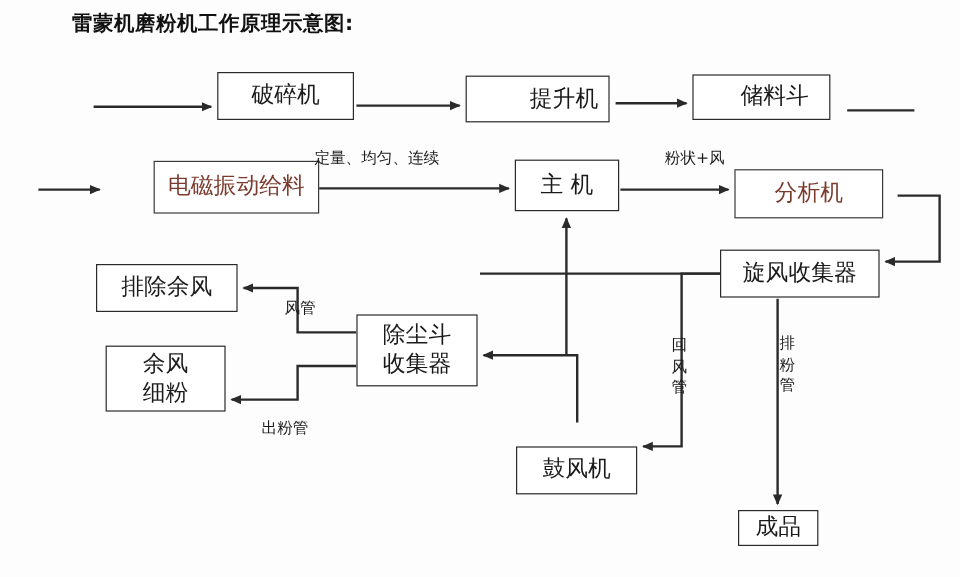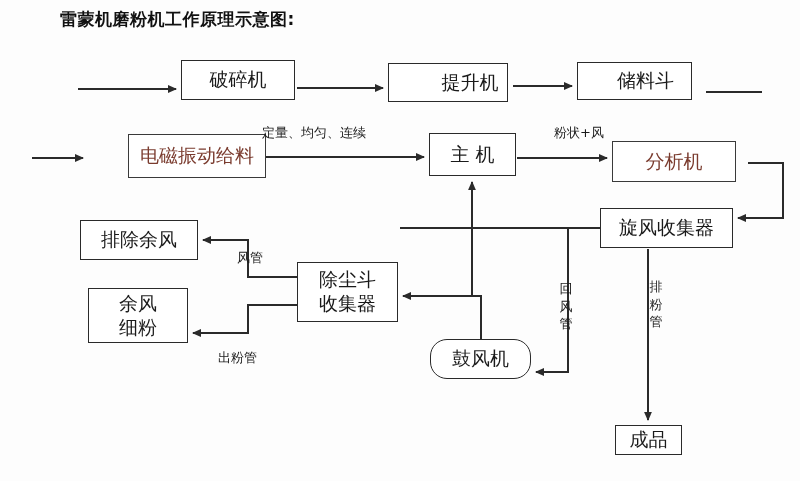--- a/index.html
+++ b/index.html
@@ -121,21 +121,21 @@
   <div class="node" style="left:600px;top:208px;width:133px;height:40px;">旋风收集器</div>
 
   <div class="node" style="left:80px;top:220px;width:118px;height:40px;">排除余风</div>
 
   <div class="node" style="left:297px;top:262px;width:101px;height:60px;">除尘斗
 收集器</div>
 
   <div class="node" style="left:88px;top:288px;width:100px;height:55px;">余风
 细粉</div>
 
-  <div class="node" style="left:430px;top:339px;width:101px;height:40px;border-radius:17px;">鼓风机</div>
+  <div class="node" style="left:430px;top:372px;width:101px;height:40px;">鼓风机</div>
 
   <div class="node" style="left:615px;top:425px;width:67px;height:30px;">成品</div>
 
   <div class="edge-label" style="left:262px;top:124px;">定量、均匀、连续</div>
 
   <div class="edge-label" style="left:535px;top:124px;margin-left:19px;">粉状+风</div>
 
   <div class="edge-label" style="left:237px;top:220px;margin-top:29px;">风管</div>
 
   <div class="edge-label" style="left:218px;top:349px;">出粉管</div>

